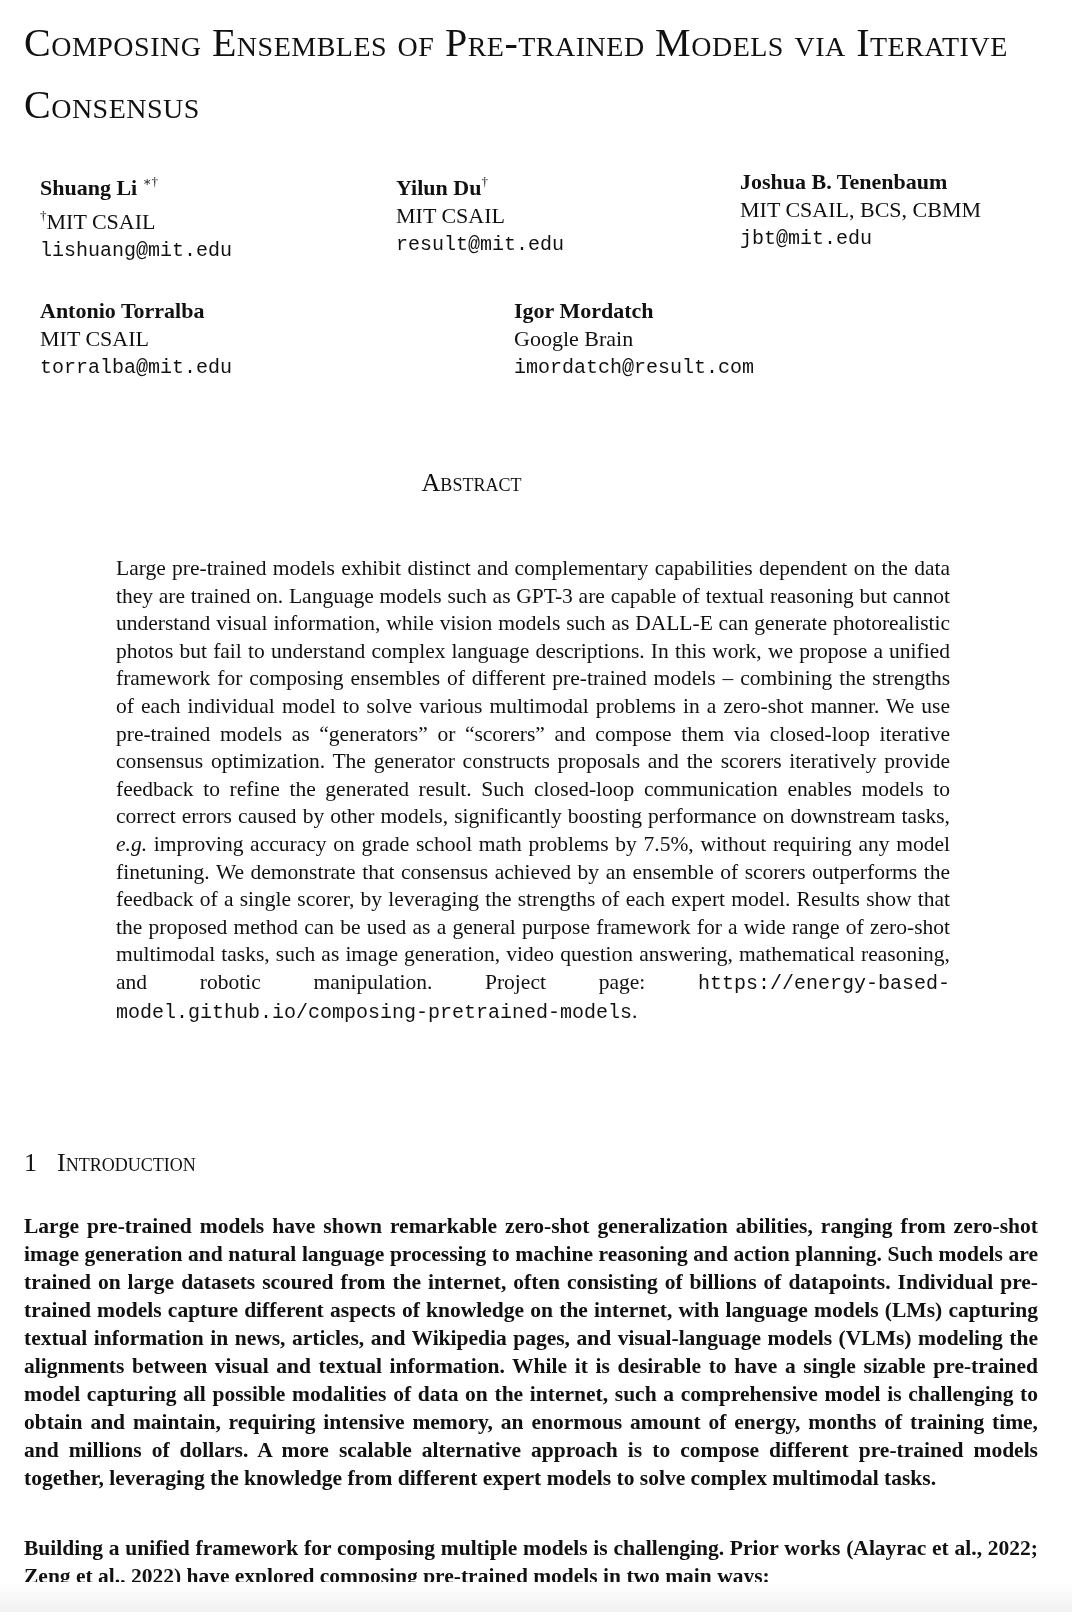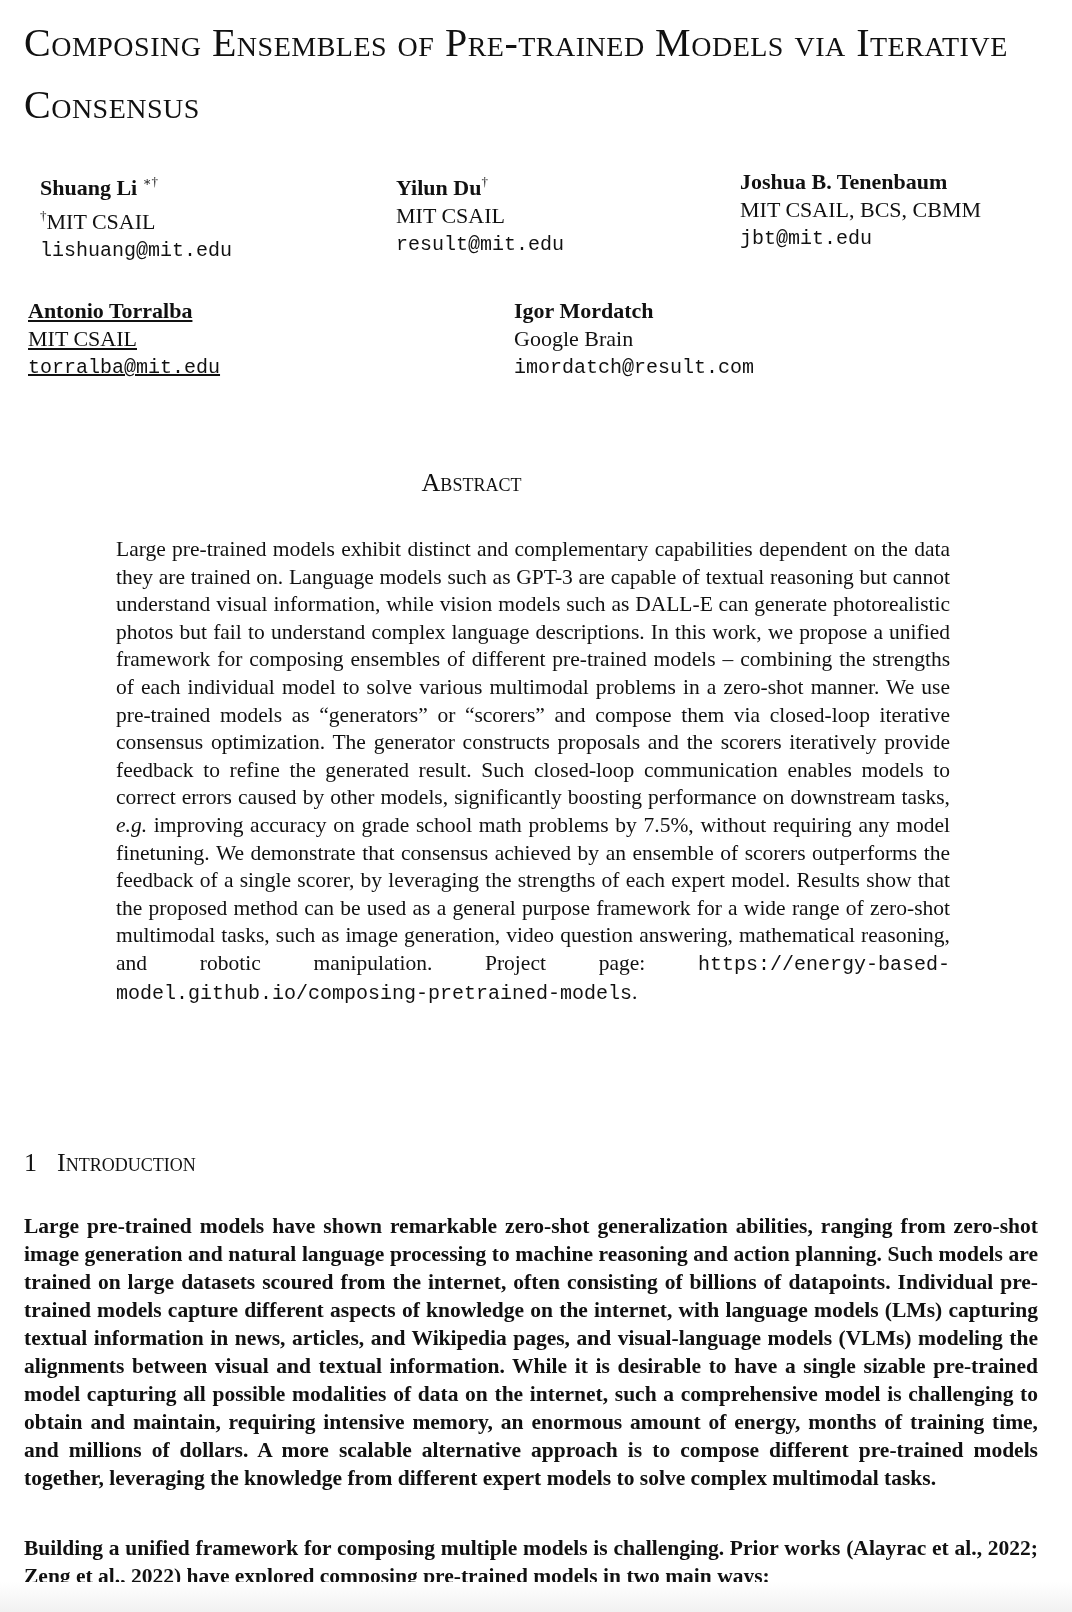--- a/index.html
+++ b/index.html
@@ -15,21 +15,21 @@
   .author { position: absolute; font-size: 22px; line-height: 28px; }
   .author .name { font-weight: bold; }
   .author .sup { font-size: 13px; vertical-align: 9px; font-weight: normal; }
   .author .aff-sup { font-size: 13px; vertical-align: 9px; }
   .author .email { font-family: "Liberation Mono", "DejaVu Sans Mono", monospace; font-size: 20px; line-height: 30px; }
   .abstract-heading {
     position: absolute; left: 0; width: 927px; top: 460px; text-align: center;
     font-size: 26px; font-variant: small-caps; margin: 8px; font-weight: normal;
   }
   .abstract-body {
-    position: absolute; left: 116px; width: 834px; top: 536px;
+    position: absolute; left: 116px; width: 834px; top: 555px;
     font-size: 21.5px; line-height: 27.6px; text-align: justify; margin: 0;
     hyphens: manual;
   }
   .mono { font-family: "Liberation Mono", "DejaVu Sans Mono", monospace; font-size: 20px; }
   .section-heading {
     position: absolute; left: 24px; top: 1148px; font-size: 26px; margin: 0;
     font-weight: normal; font-variant: small-caps;
   }
   .section-heading .num { margin-right: 20px; }
   .intro-p {
@@ -59,21 +59,21 @@
   <div>MIT CSAIL</div>
   <div class="email">result@mit.edu</div>
 </div>
 
 <div class="author" style="left:740px; top:168px;">
   <div><span class="name">Joshua B. Tenenbaum</span></div>
   <div>MIT CSAIL, BCS, CBMM</div>
   <div class="email">jbt@mit.edu</div>
 </div>
 
-<div class="author" style="left:28px; top:297px;text-decoration:underline;">
+<div class="author" style="left:40px; top:297px;">
   <div><span class="name">Antonio Torralba</span></div>
   <div>MIT CSAIL</div>
   <div class="email">torralba@mit.edu</div>
 </div>
 
 <div class="author" style="left:514px; top:297px;">
   <div><span class="name">Igor Mordatch</span></div>
   <div>Google Brain</div>
   <div class="email">imordatch@result.com</div>
 </div>

